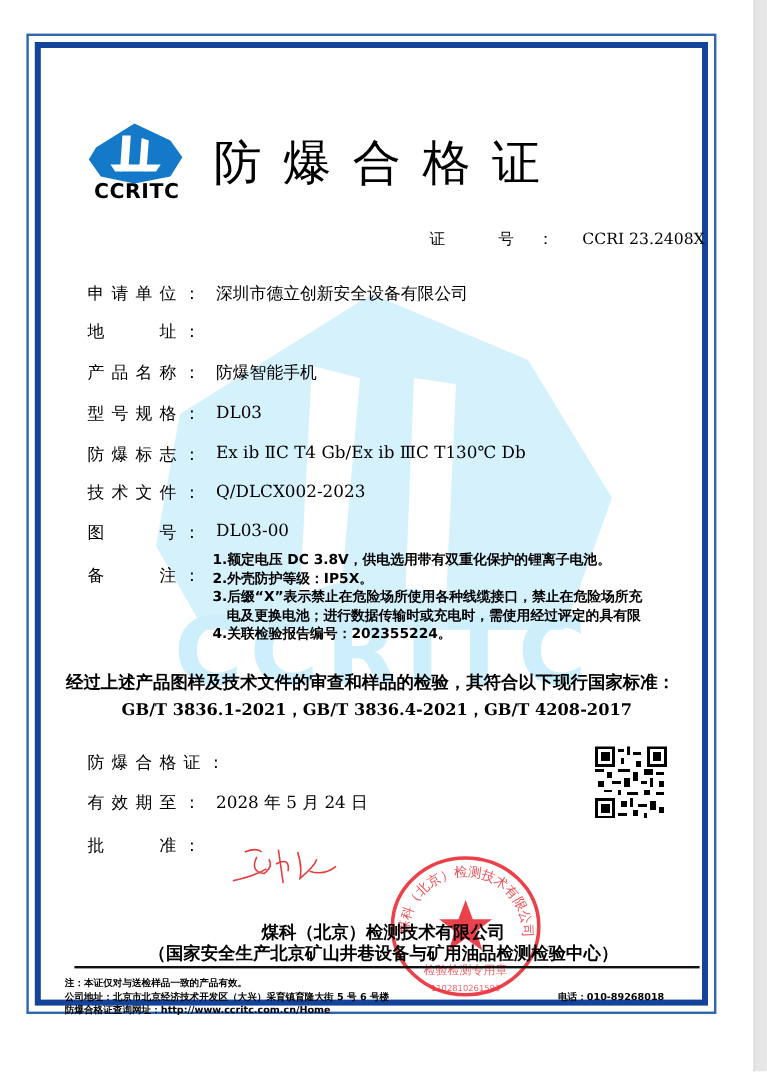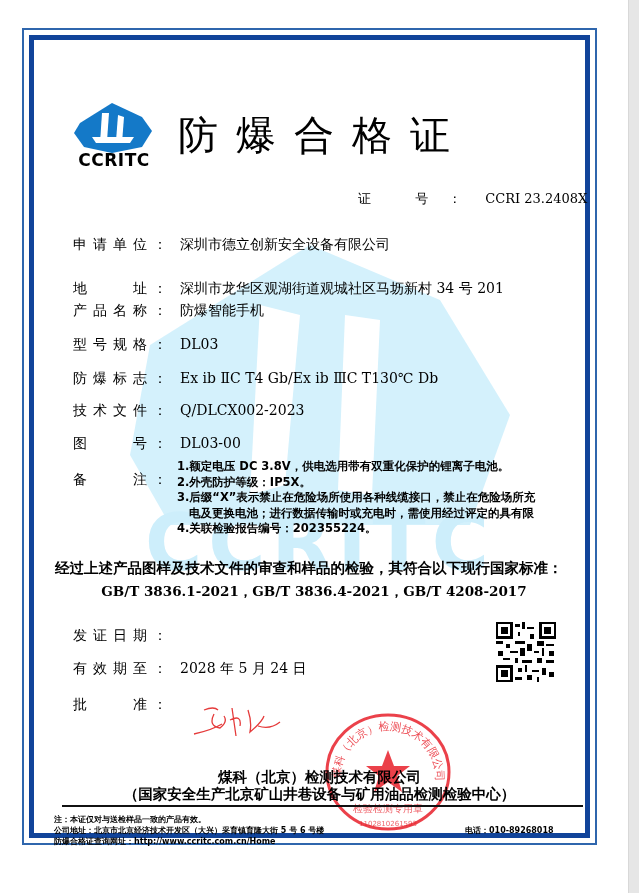--- a/index.html
+++ b/index.html
@@ -60,23 +60,22 @@
 
 <div class="cert-no">
   <span class="lbl">证 号：</span>
   <span>CCRI 23.2408X</span>
 </div>
 
 <div class="row" style="top:236px">
   <span class="lbl">申请单位：</span>
   <span class="val">深圳市德立创新安全设备有限公司</span>
 </div>
-<div class="row" style="top:280px">
+<div class="row" style="top:268px">
   <span class="lbl">地　　址：</span>
-  <span class="val">深圳市龙华区观湖街道观城社区马坜新村 34 号 201</span>
 </div>
 <div class="row" style="top:302px">
   <span class="lbl">产品名称：</span>
   <span class="val">防爆智能手机</span>
 </div>
 <div class="row" style="top:336px">
   <span class="lbl">型号规格：</span>
   <span class="val">DL03</span>
 </div>
 <div class="row" style="top:370px">
@@ -100,21 +99,21 @@
   <div>2.外壳防护等级：IP5X。</div>
   <div>3.后缀“X”表示禁止在危险场所使用各种线缆接口，禁止在危险场所充</div>
   <div class="indent">电及更换电池；进行数据传输时或充电时，需使用经过评定的具有限</div>
   <div>4.关联检验报告编号：202355224。</div>
 </div>
 
 <div class="statement">经过上述产品图样及技术文件的审查和样品的检验，其符合以下现行国家标准：</div>
 <div class="standards">GB/T 3836.1-2021，GB/T 3836.4-2021，GB/T 4208-2017</div>
 
 <div class="row" style="top:627px">
-  <span class="lbl">发证日期：</span>
+  <span class="lbl">防爆合格证：</span>
 </div>
 <div class="row" style="top:660px">
   <span class="lbl">有效期至：</span>
   <span class="val">2028 年 5 月 24 日</span>
 </div>
 <div class="row" style="top:696px">
   <span class="lbl">批　　准：</span>
 </div>
 
 <svg class="qr" viewBox="0 0 25 25" shape-rendering="crispEdges">

